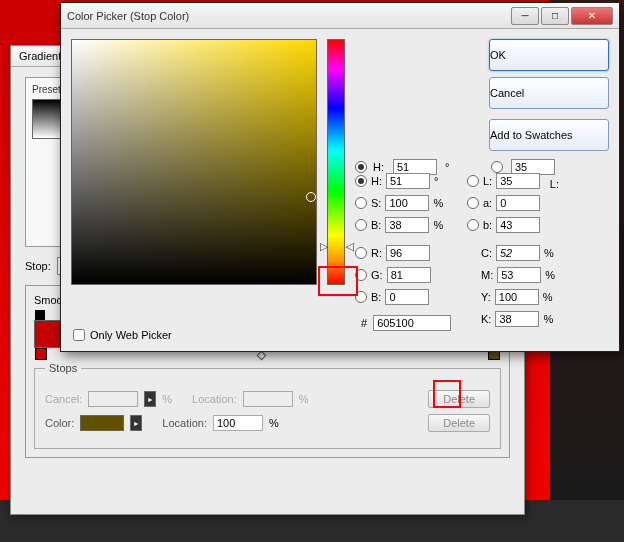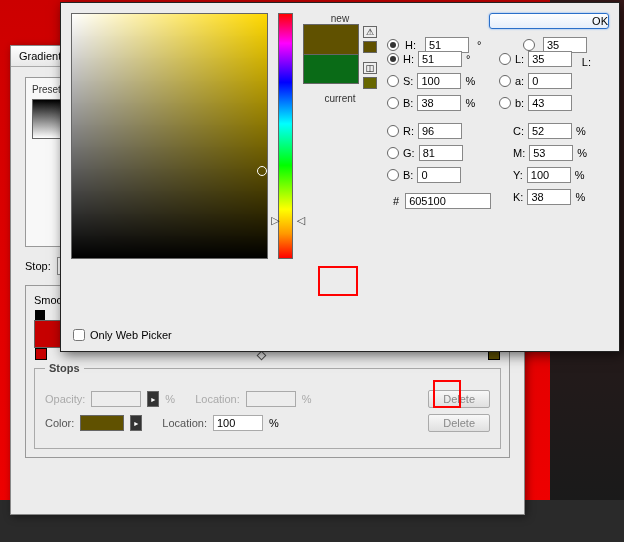--- a/index.html
+++ b/index.html
@@ -15,21 +15,21 @@
 .preset { width: 40px; height: 40px; border: 1px solid #666; }
 .name-row { display: flex; align-items: center; gap: 6px; margin: 10px 0; }
 .name-row input { flex: 1; border: 1px solid #888; padding: 2px 4px; background: #fff; }
 .grad-editor { border: 1px solid #999; padding: 8px; }
 .smooth-row { display: flex; align-items: center; gap: 4px; margin-bottom: 6px; }
 .grad-bar { height: 28px; border: 1px solid #666; margin: 14px 0; position: relative; background: linear-gradient(to right, #c60000 0%, #c60000 60%, #605100 100%); }
 .stop-top { position: absolute; top: -11px; width: 10px; height: 10px; background: #000; border: 1px solid #000; }
 .stop-bot { position: absolute; bottom: -13px; width: 12px; height: 12px; background: #605100; border: 1px solid #000; }
 .mid-diamond { position: absolute; top: 31px; width: 7px; height: 7px; border: 1px solid #555; transform: rotate(45deg); background: #eee; }
 .stops-group { border: 1px solid #aaa; padding: 10px; margin-top: 14px; }
-.stops-group legend { padding: 0 4px; color: #444; font-weight: bold; }
+.stops-group legend { padding: 0 4px; color: #444; }
 .stop-row { display: flex; align-items: center; gap: 6px; margin: 6px 0; }
 .stop-row label { color: #555; }
 .stop-row input { width: 50px; border: 1px solid #aaa; padding: 1px 3px; }
 .stop-row .disabled { color: #aaa; }
 .btn-small { border: 1px solid #aaa; background: linear-gradient(#f8f8f8,#e0e0e0); padding: 2px 14px; border-radius: 2px; color: #888; }
 .color-swatch { width: 44px; height: 16px; background: #605100; border: 1px solid #666; }
 .arrow-btn { width: 12px; height: 16px; border: 1px solid #666; background: #333; display: flex; align-items: center; justify-content: center; color: #fff; font-size: 8px; }
 
 .color-picker { position: absolute; left: 60px; top: 2px; width: 560px; height: 350px; background: #ececec; border: 1px solid #222; box-shadow: 3px 3px 12px rgba(0,0,0,.6); }
 .cp-titlebar { height: 26px; background: linear-gradient(#f8f8f8,#e4e4e4); display: flex; align-items: center; padding: 0 6px; border-bottom: 1px solid #aaa; }
@@ -45,21 +45,21 @@
 .mid-col { width: 90px; }
 .preview-stack { display: flex; gap: 4px; margin-bottom: 4px; }
 .preview-colors { width: 56px; }
 .preview-new { height: 30px; background: #605100; border: 1px solid #666; border-bottom: none; }
 .preview-cur { height: 30px; background: #0a6b17; border: 1px solid #666; }
 .warn-col { display: flex; flex-direction: column; gap: 3px; margin-top: 2px; }
 .warn-tri { width: 14px; height: 12px; border: 1px solid #666; background: #eee; display:flex;align-items:center;justify-content:center;font-size:9px; }
 .mini-sw { width: 14px; height: 12px; border: 1px solid #666; }
 .label-center { text-align: center; font-size: 10px; color: #333; }
 .right-col { flex: 1; }
-.btn { display: block; width: 120px; margin: 0 0 6px auto; border: 1px solid #7a9abf; background: linear-gradient(#fefefe,#e5eefb); padding: 1px 0; text-align: right; border-radius: 3px; color: #000; }
+.btn { display: block; width: 120px; margin: 0 0 6px auto; border: 1px solid #7a9abf; background: linear-gradient(#fefefe,#e5eefb); padding: 9px 0; text-align: left; border-radius: 3px; color: #000; }
 .btn-ok { border: 1px solid #2a6fc9; box-shadow: 0 0 2px #5aa0ff; }
 .fields { display: grid; grid-template-columns: 14px 16px 48px 14px 24px 16px 48px 14px; gap: 3px 4px; align-items: center; margin-top: 8px; }
 .fields input[type=text] { width: 44px; border: 1px solid #888; padding: 1px 3px; background: #fff; text-align: left; }
 .radio { width: 12px; height: 12px; border: 1px solid #666; border-radius: 50%; background: #fff; display: inline-block; position: relative; }
 .radio.on::after { content: ''; position: absolute; left: 2px; top: 2px; width: 6px; height: 6px; background: #333; border-radius: 50%; }
 .owc { position: absolute; left: 12px; bottom: 10px; display: flex; align-items: center; gap: 5px; }
 .owc input { width: 12px; height: 12px; }
 .red-box { position: absolute; border: 2px solid #f00; }
 </style>
 </head>
@@ -89,21 +89,21 @@
       <div class="grad-bar">
         <div class="stop-top" style="left:0"></div>
         <div class="stop-top" style="right:0"></div>
         <div class="mid-diamond" style="left:48%"></div>
         <div class="stop-bot" style="left:0;background:#c60000"></div>
         <div class="stop-bot" style="right:0"></div>
       </div>
       <fieldset class="stops-group">
         <legend>Stops</legend>
         <div class="stop-row">
-          <label class="disabled">Opacity:</label>
+          <label class="disabled">Cancel:</label>
           <input type="text" disabled="" style="">
           <span class="arrow-btn">▸</span>
           <span class="disabled">%</span>
           <label class="disabled" style="margin-left:14px">Location:</label>
           <input type="text" disabled="" style="">
           <span class="disabled">%</span>
           <button class="btn-small" style="margin-left:auto">Delete</button>
         </div>
         <div class="stop-row">
           <label>Color:</label>
@@ -113,48 +113,42 @@
           <input type="text" value="100" style="">
           <span>%</span>
           <button class="btn-small" style="margin-left:auto">Delete</button>
         </div>
       </fieldset>
     </div>
   </div>
 </div>
 
 <div class="color-picker">
+  <div class="cp-titlebar">
+    <span class="title">Color Picker (Stop Color)</span>
+    <div class="win-btns">
+      <div class="win-btn">─</div>
+      <div class="win-btn">□</div>
+      <div class="win-btn win-close">✕</div>
+    </div>
+  </div>
   <div class="cp-body">
     <div class="sat-box">
       <div class="sat-cursor"></div>
     </div>
     <div class="hue-bar">
       <div class="hue-arrows" style="top:200px">
           <span>▷</span>
           <span>◁</span>
         </div>
     </div>
-    <div class="mid-col">
-      <div class="label-center">new</div>
-      <div class="preview-stack">
-        <div class="preview-colors">
-          <div class="preview-new"></div>
-          <div class="preview-cur"></div>
-        </div>
-        <div class="warn-col">
-          <div class="warn-tri">⚠</div>
-          <div class="mini-sw" style="background:#605100"></div>
-          <div class="warn-tri" style="margin-top:6px">◫</div>
-          <div class="mini-sw" style="background:#666600"></div>
-        </div>
-      </div>
-      <div class="label-center">current</div>
-    </div>
     <div class="right-col">
       <button class="btn btn-ok">OK</button>
+      <button class="btn">Cancel</button>
+      <button class="btn" style="margin-top:10px">Add to Swatches</button>
 
       <div class="fields">
         <span class="radio on"></span>
           <label>H:</label>
           <input type="text" value="51" style="">
           <span>°</span>
         <span></span>
           <span class="radio"></span>
           <label style="grid-column:6/8;text-align:right">L:</label>
           <span></span>
@@ -214,42 +208,42 @@
             <label>a:</label>
             <input type="text" style="width: 44px; border: 1px solid rgb(136, 136, 136); padding: 1px 3px;" value="0">
           </div>
         <div style="position:absolute;left:112px;top:44px;display:flex;align-items:center;gap:4px">
             <span class="radio"></span>
             <label>b:</label>
             <input type="text" style="width: 44px; border: 1px solid rgb(136, 136, 136); padding: 1px 3px;" value="43">
           </div>
         <div style="position:absolute;left:126px;top:72px;display:flex;align-items:center;gap:4px">
             <label>C:</label>
-            <input type="text" style="width: 44px; border: 1px solid rgb(136, 136, 136); padding: 1px 3px;" value="52">
+            <input type="text" style="width: 44px; border: 1px solid rgb(136, 136, 136); padding: 1px 3px; font-style: italic;" value="52">
             <span>%</span>
           </div>
         <div style="position:absolute;left:126px;top:94px;display:flex;align-items:center;gap:4px">
             <label>M:</label>
             <input type="text" style="width: 44px; border: 1px solid rgb(136, 136, 136); padding: 1px 3px;" value="53">
             <span>%</span>
           </div>
         <div style="position:absolute;left:126px;top:116px;display:flex;align-items:center;gap:4px">
             <label>Y:</label>
             <input type="text" style="width: 44px; border: 1px solid rgb(136, 136, 136); padding: 1px 3px;" value="100">
             <span>%</span>
           </div>
         <div style="position:absolute;left:126px;top:138px;display:flex;align-items:center;gap:4px">
             <label>K:</label>
             <input type="text" style="width: 44px; border: 1px solid rgb(136, 136, 136); padding: 1px 3px;" value="38">
             <span>%</span>
           </div>
 
         <div style="position:absolute;left:6px;top:142px;display:flex;align-items:center;gap:6px">
           <span>#</span>
-          <input type="text" style="width: 86px; border: 1px solid rgb(136, 136, 136); padding: 1px 3px;" value="605100">
+          <input type="text" style="width: 78px; border: 1px solid rgb(136, 136, 136); padding: 1px 3px;" value="605100">
         </div>
       </div>
     </div>
   </div>
   <div class="owc">
     <input type="checkbox" style="">
     <label>Only Web Picker</label>
   </div>
 </div>
 

